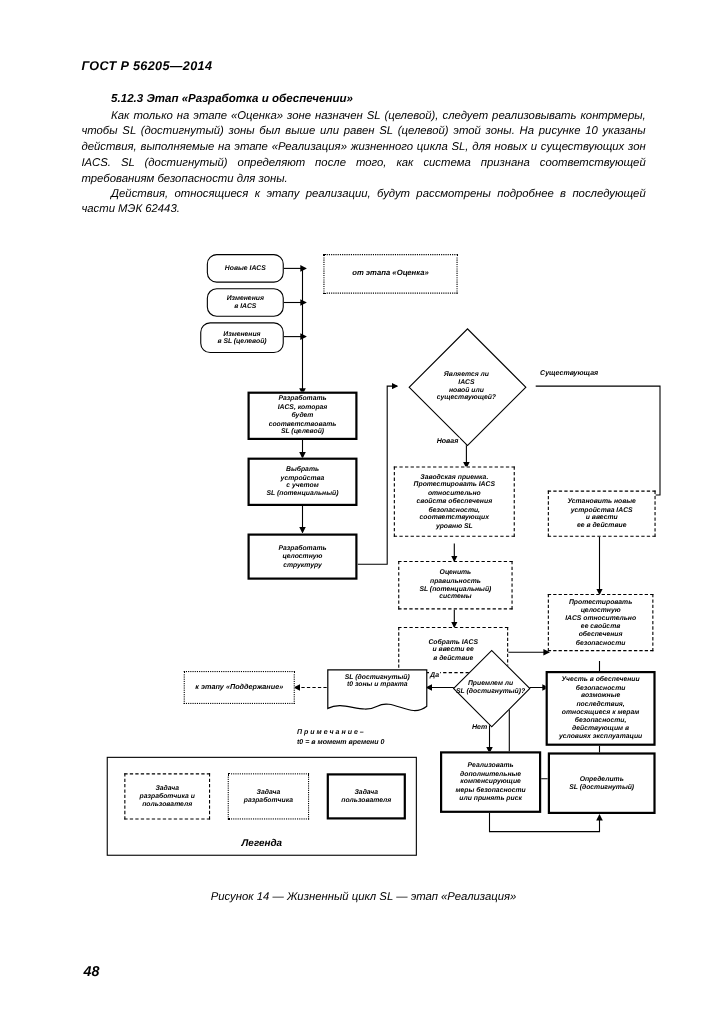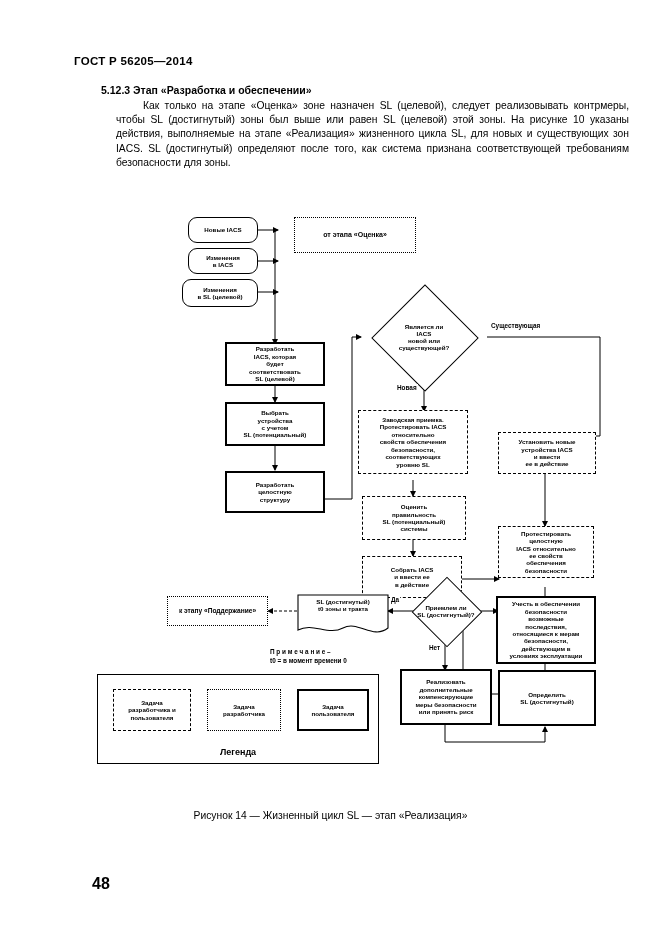--- a/index.html
+++ b/index.html
@@ -6,44 +6,43 @@
     margin: 0; padding: 0;
     background: #ffffff;
   }
   body {
     width: 661px; height: 935px;
     position: relative;
     font-family: "Liberation Sans", sans-serif;
     color: #000;
     overflow: hidden;
   }
-  .page { position: absolute; inset: 0; }
+  .page { position: absolute; inset: 0; font-style: italic; }
 
   
   .doc-header {
     position: absolute; left: 74px; top: 55px;
     font-size: 11.5px; font-weight: bold; letter-spacing: .3px;
   }
 
   
   .section-title {
     position: absolute; left: 101px; top: 84px;
     font-size: 10.5px; font-weight: bold;
   }
   .body-text {
     position: absolute; left: 74px; top: 99px; width: 513px;
     font-size: 10.3px; line-height: 14.2px;
     text-align: justify;
-    margin-left: 42px;
   }
   .body-text p { margin: 0; text-indent: 27px; }
   .body-text p + p { margin-top: 0px; }
 
   
-  .figure { position: absolute; left: 0; top: 204px; width: 570px; height: 590px; }
+  .figure { position: absolute; left: 0; top: 218px; width: 570px; height: 590px; }
   .node {
     position: absolute;
     box-sizing: border-box;
     display: flex; align-items: center; justify-content: center;
     text-align: center;
     font-size: 6.2px; line-height: 7.4px; font-weight: bold;
     background: #fff;
     padding: 1px 2px;
     white-space: pre-line;
   }
@@ -98,35 +97,36 @@
   }
 
   
   .wires { position: absolute; left: 0; top: 0; width: 661px; height: 590px; }
 
   .caption {
     position: absolute; left: 0; right: 0; top: 810px;
     text-align: center; font-size: 10.3px;
   }
   .page-num {
-    position: absolute; left: 92px; top: 875px;
-    font-size: 16px; font-weight: bold;
+    position: absolute; left: 76px; top: 875px;
+    font-size: 13px; font-weight: bold;
   }
 </style>
 </head>
 <body>
 
 <div class="page">
 
   <div class="doc-header">ГОСТ Р 56205—2014</div>
 
   <div class="section-title">5.12.3 Этап «Разработка и обеспечении»</div>
 
   <div class="body-text">
     <p>Как только на этапе «Оценка» зоне назначен SL (целевой), следует реализовывать контрмеры, чтобы SL (достигнутый) зоны был выше или равен SL (целевой) этой зоны. На рисунке 10 указаны действия, выполняемые на этапе «Реализация» жизненного цикла SL, для новых и существующих зон IACS. SL (достигнутый) определяют после того, как система признана соответствующей требованиям безопасности для зоны.</p>
+    <p>Действия, относящиеся к этапу реализации, будут рассмотрены подробнее в последующей части МЭК 62443.</p>
   </div>
 
   <div class="figure">
 
     <svg class="wires" viewBox="0 0 661 590" xmlns="http://www.w3.org/2000/svg">
       <defs>
         <marker id="ah" markerWidth="6" markerHeight="6" refX="5" refY="3" orient="auto">
           <path d="M0,0 L6,3 L0,6 z" fill="#000"></path>
         </marker>
       </defs>

